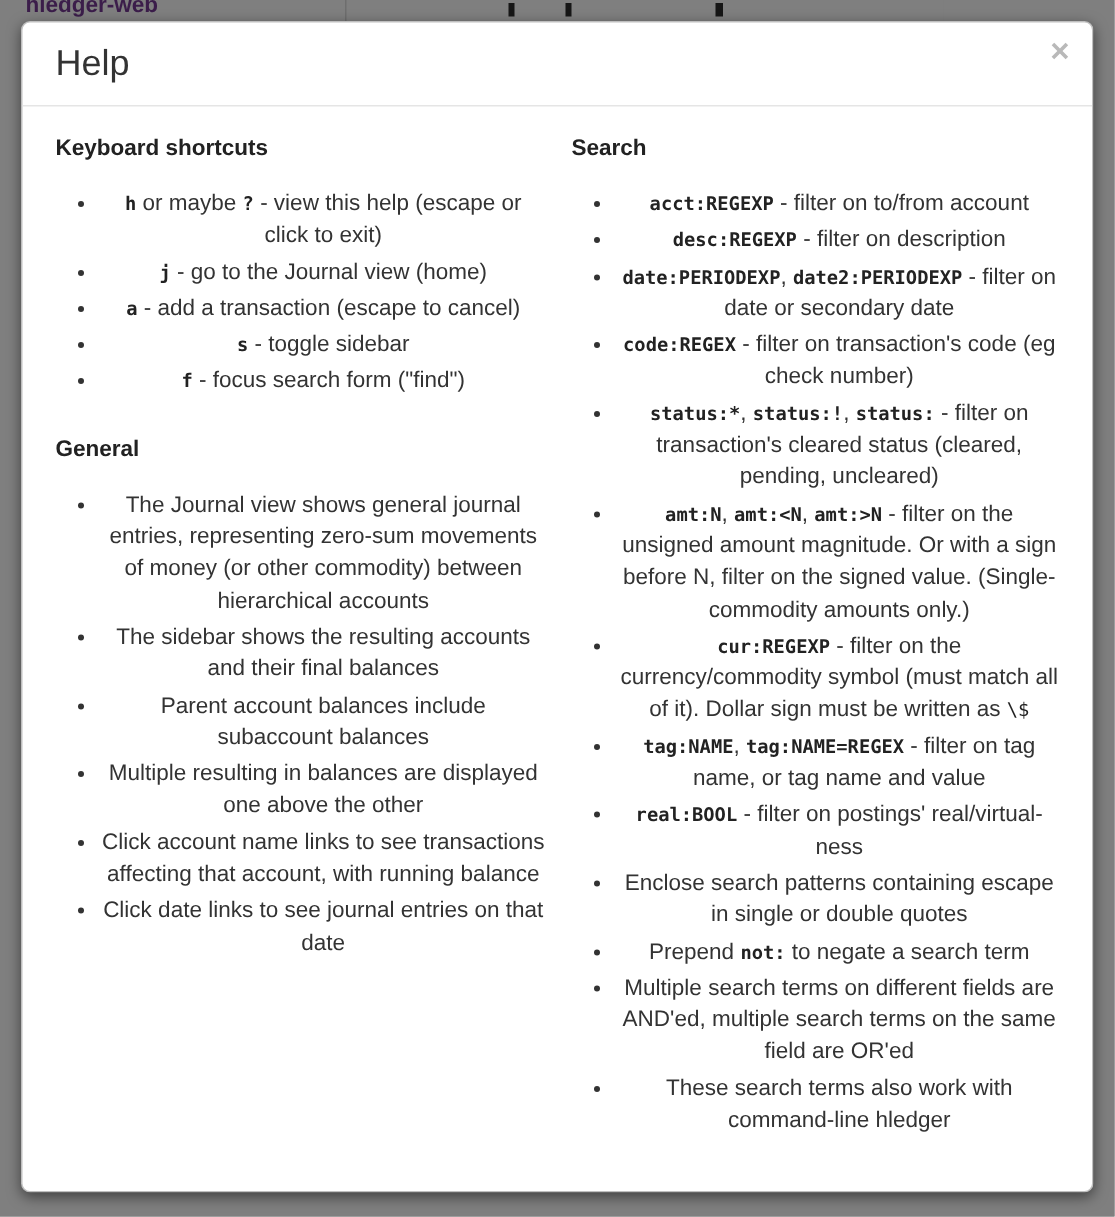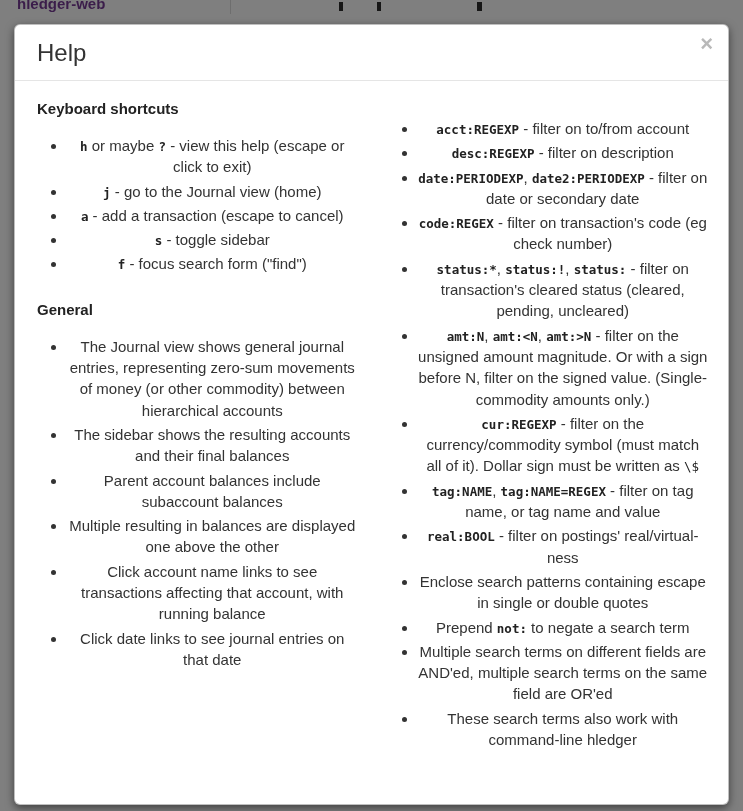--- a/index.html
+++ b/index.html
@@ -23,21 +23,21 @@
   .strip-divider {
     position: absolute; left: 230px; top: 0; width: 1px; height: 14px;
     background: #6e6e6e;
   }
   .stem { position: absolute; top: 2px; height: 9px; width: 4px; background: #161616; }
   .stem1 { left: 339px; }
   .stem2 { left: 377px; }
   .stem3 { left: 477px; width: 5px; }
   
   .modal {
-    position: absolute; left: 14px; top: 24px;
+    position: absolute; left: 14px; top: 14px;
     width: 715px; height: 781px;
     background: #ffffff;
     border: 1px solid rgba(0,0,0,0.25);
     border-radius: 6px;
     box-shadow: 0 3px 9px rgba(0,0,0,0.5);
     overflow: hidden;
   }
   .modal-header {
     position: relative;
     padding: 14px 20px 13px 22px;
@@ -48,21 +48,21 @@
     line-height: 28px;
   }
   .close-btn {
     position: absolute; top: 8px; right: 15px;
     background: none; border: none;
     font-size: 22px; font-weight: bold; color: #b9b9b9;
     font-family: "Liberation Sans", sans-serif;
     cursor: pointer; line-height: 1;
   }
   .modal-body {
-    display: flex; gap: 30px;
+    display: flex; gap: 17px;
     padding: 19px 20px 28px 22px;
   }
   .col { flex: 1 1 0; min-width: 0; }
   .section-heading {
     font-size: 15px; font-weight: bold; color: #222;
     margin: 0 0 8px 0;
   }
   .section + .section .section-heading { margin-top: 26px; }
   .col ul { margin: 18px 0 0 0; padding-left: 30px; text-align: center; }
   .col li {
@@ -111,20 +111,21 @@
             <li>The sidebar shows the resulting accounts and their final balances</li>
             <li>Parent account balances include subaccount balances</li>
             <li>Multiple resulting in balances are displayed one above the other</li>
             <li>Click account name links to see transactions affecting that account, with running balance</li>
             <li>Click date links to see journal entries on that date</li>
           </ul>
         </div>
       </div>
     <div class="col">
         <div class="section">
+          <h2 class="section-heading">Search</h2>
           <ul>
             <li><code>acct:REGEXP</code> - filter on to/from account</li>
             <li><code>desc:REGEXP</code> - filter on description</li>
             <li><code>date:PERIODEXP</code>, <code>date2:PERIODEXP</code> - filter on date or secondary date</li>
             <li><code>code:REGEX</code> - filter on transaction's code (eg check number)</li>
             <li><code>status:*</code>, <code>status:!</code>, <code>status:</code> - filter on transaction's cleared status (cleared, pending, uncleared)</li>
             <li><code>amt:N</code>, <code>amt:&lt;N</code>, <code>amt:&gt;N</code> - filter on the unsigned amount magnitude. Or with a sign before N, filter on the signed value. (Single-commodity amounts only.)</li>
             <li><code>cur:REGEXP</code> - filter on the currency/commodity symbol (must match all of it). Dollar sign must be written as <code class="plain">\$</code></li>
             <li><code>tag:NAME</code>, <code>tag:NAME=REGEX</code> - filter on tag name, or tag name and value</li>
             <li><code>real:BOOL</code> - filter on postings' real/virtual-ness</li>

